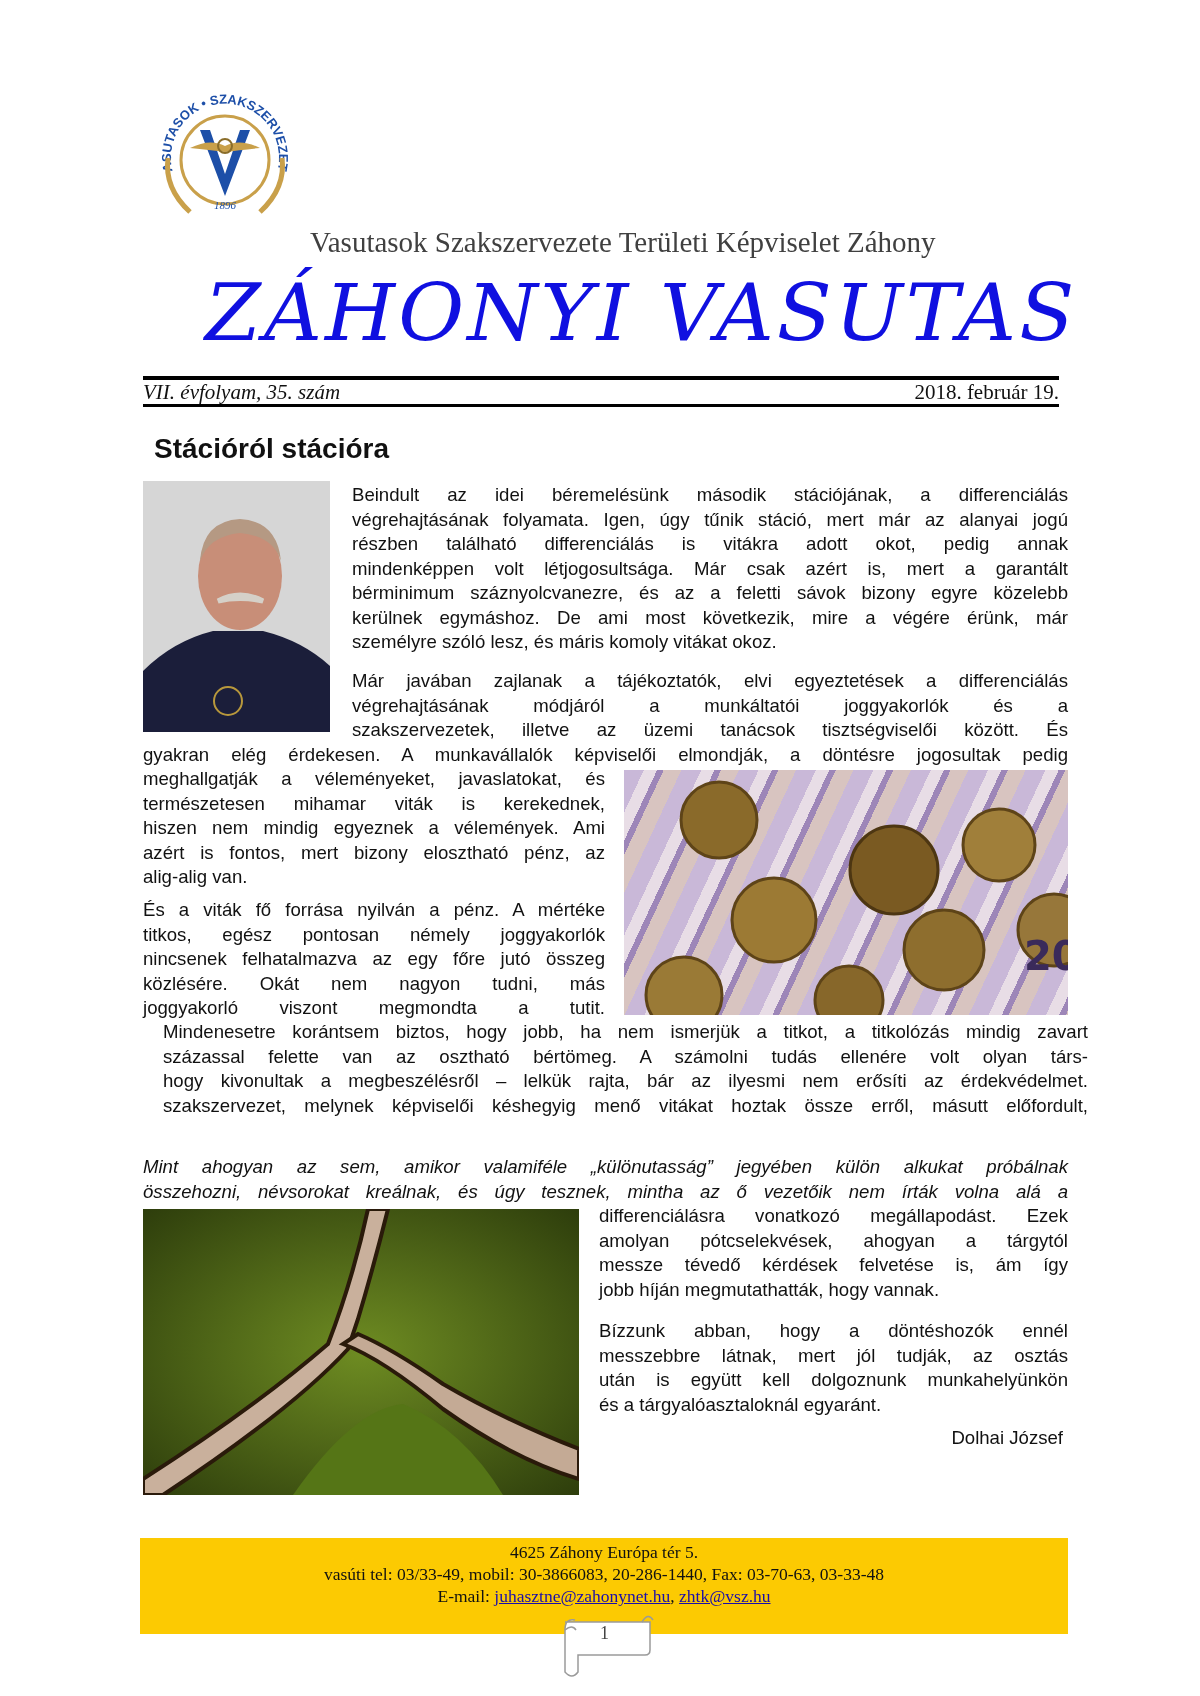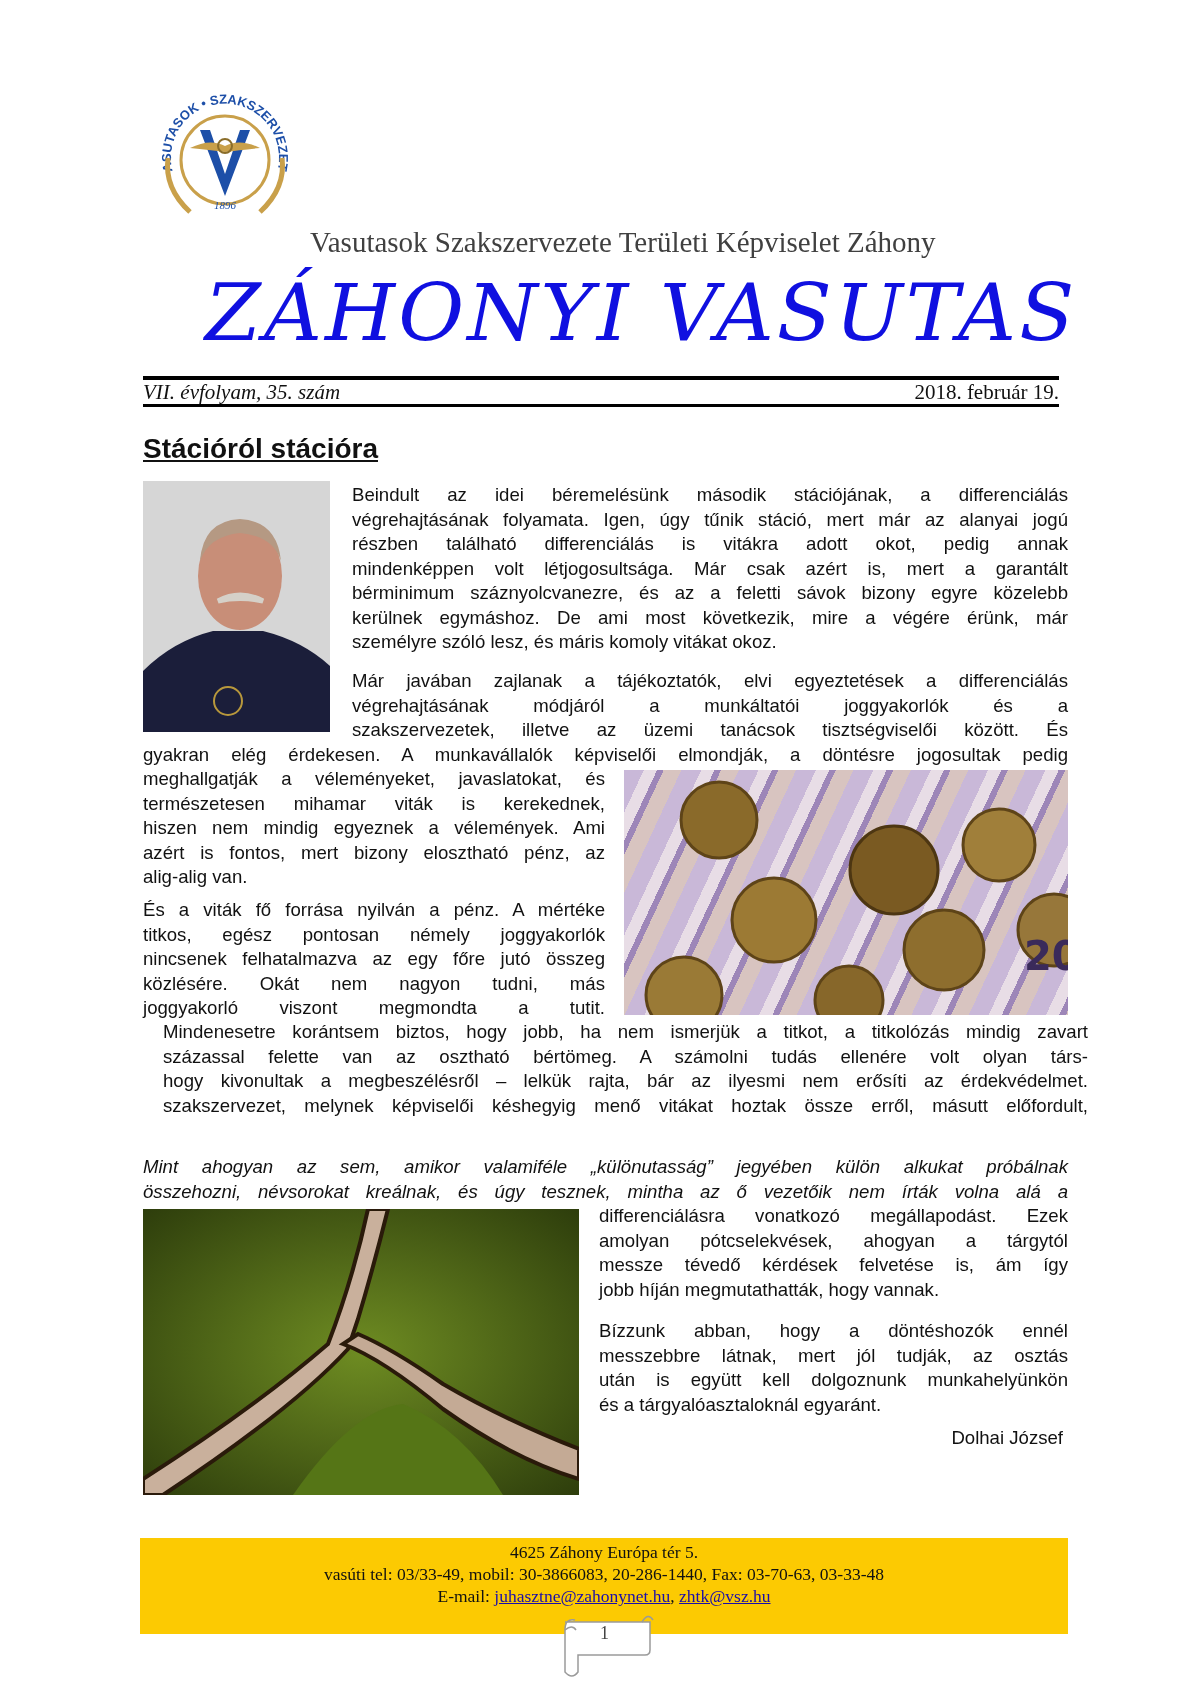--- a/index.html
+++ b/index.html
@@ -8,21 +8,21 @@
 
   .logo { position: absolute; left: 150px; top: 88px; width: 150px; height: 130px; }
   .org-name { position: absolute; left: 310px; top: 196px; font-family: "Liberation Serif", serif; font-size: 29px; color: #404040; white-space: nowrap; margin-top: 30px; }
   .masthead { position: absolute; left: 205px; top: 268px; font-family: "DejaVu Serif", serif; font-style: italic; font-size: 78px; color: #1010e0; letter-spacing: 3px; white-space: nowrap; transform: scaleX(1.03); transform-origin: left; }
 
   .rule-top { position: absolute; left: 143px; top: 376px; width: 916px; height: 4px; background: #000; }
   .rule-bottom { position: absolute; left: 143px; top: 404px; width: 916px; height: 3px; background: #000; }
   .issue { position: absolute; left: 143px; top: 380px; font-family: "Liberation Serif", serif; font-size: 21px; font-style: italic; }
   .date { position: absolute; right: 141px; top: 380px; font-family: "Liberation Serif", serif; font-size: 21px; }
 
-  .article-title { position: absolute; left: 143px; top: 433px; font-size: 28px; font-weight: bold; text-decoration: underline; }
+  .article-title { position: absolute; left: 154px; top: 433px; font-size: 28px; font-weight: bold; }
 
   .para { position: absolute; font-size: 18.6px; line-height: 24.5px; text-align: justify; }
   .para span { display: block; }
   .line-j { text-align-last: justify; }
 
   .photo-person { position: absolute; left: 143px; top: 481px; width: 187px; height: 251px; background: #d9d9d9; overflow: hidden; }
   .photo-money { position: absolute; left: 624px; top: 770px; width: 444px; height: 245px; overflow: hidden;
      background: repeating-linear-gradient(115deg, #c9b8d8 0 18px, #e8dde6 18px 30px, #9d86b8 30px 36px, #d8c4c0 36px 52px); }
   .photo-grass { position: absolute; left: 143px; top: 1209px; width: 436px; height: 286px; overflow: hidden; background: #4f6a16; }
 

